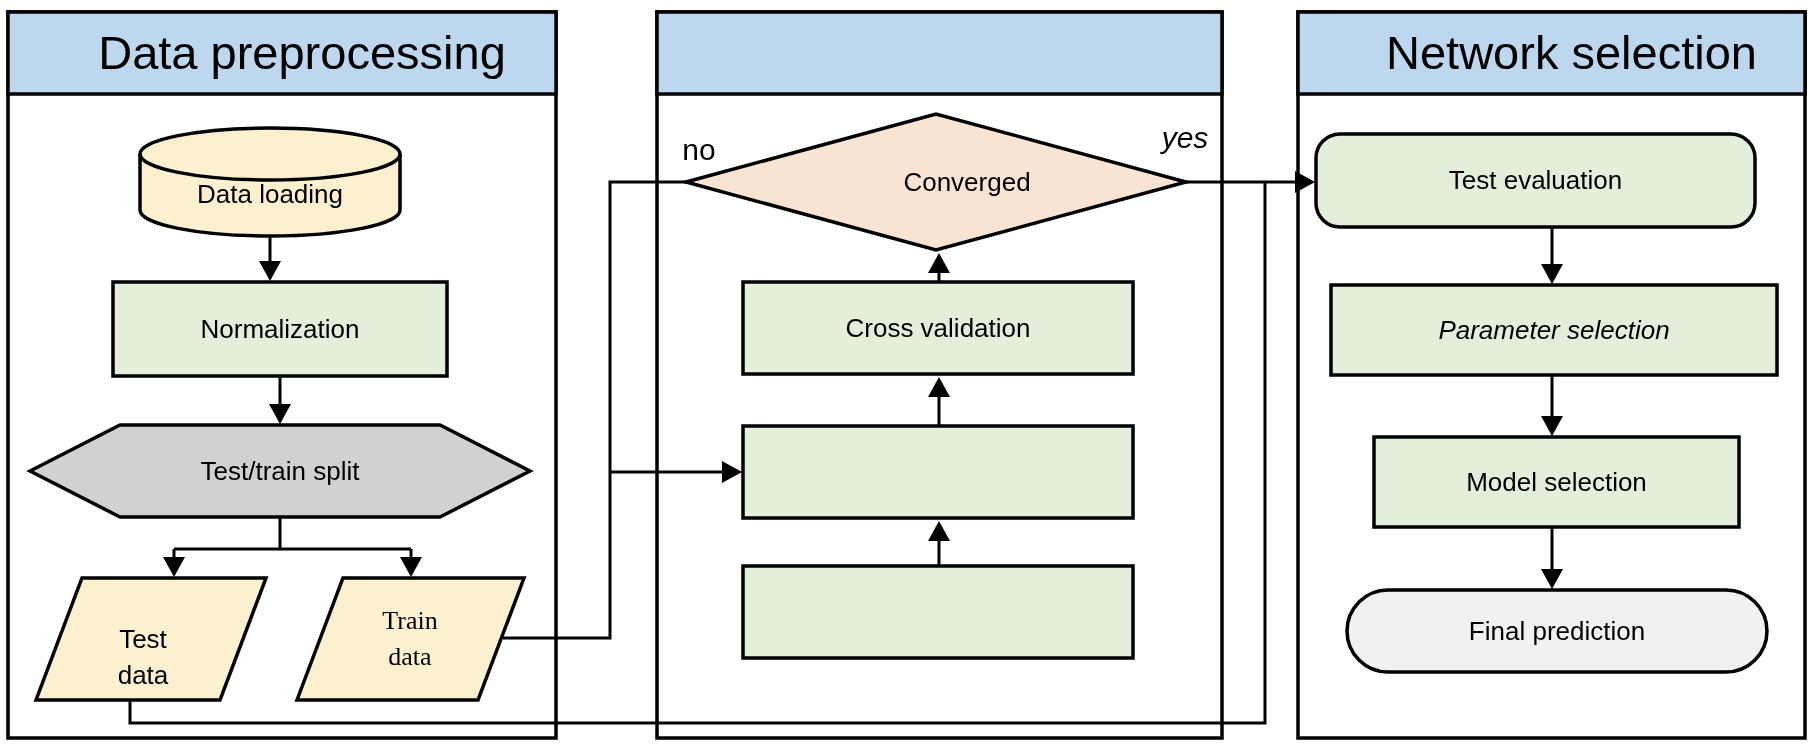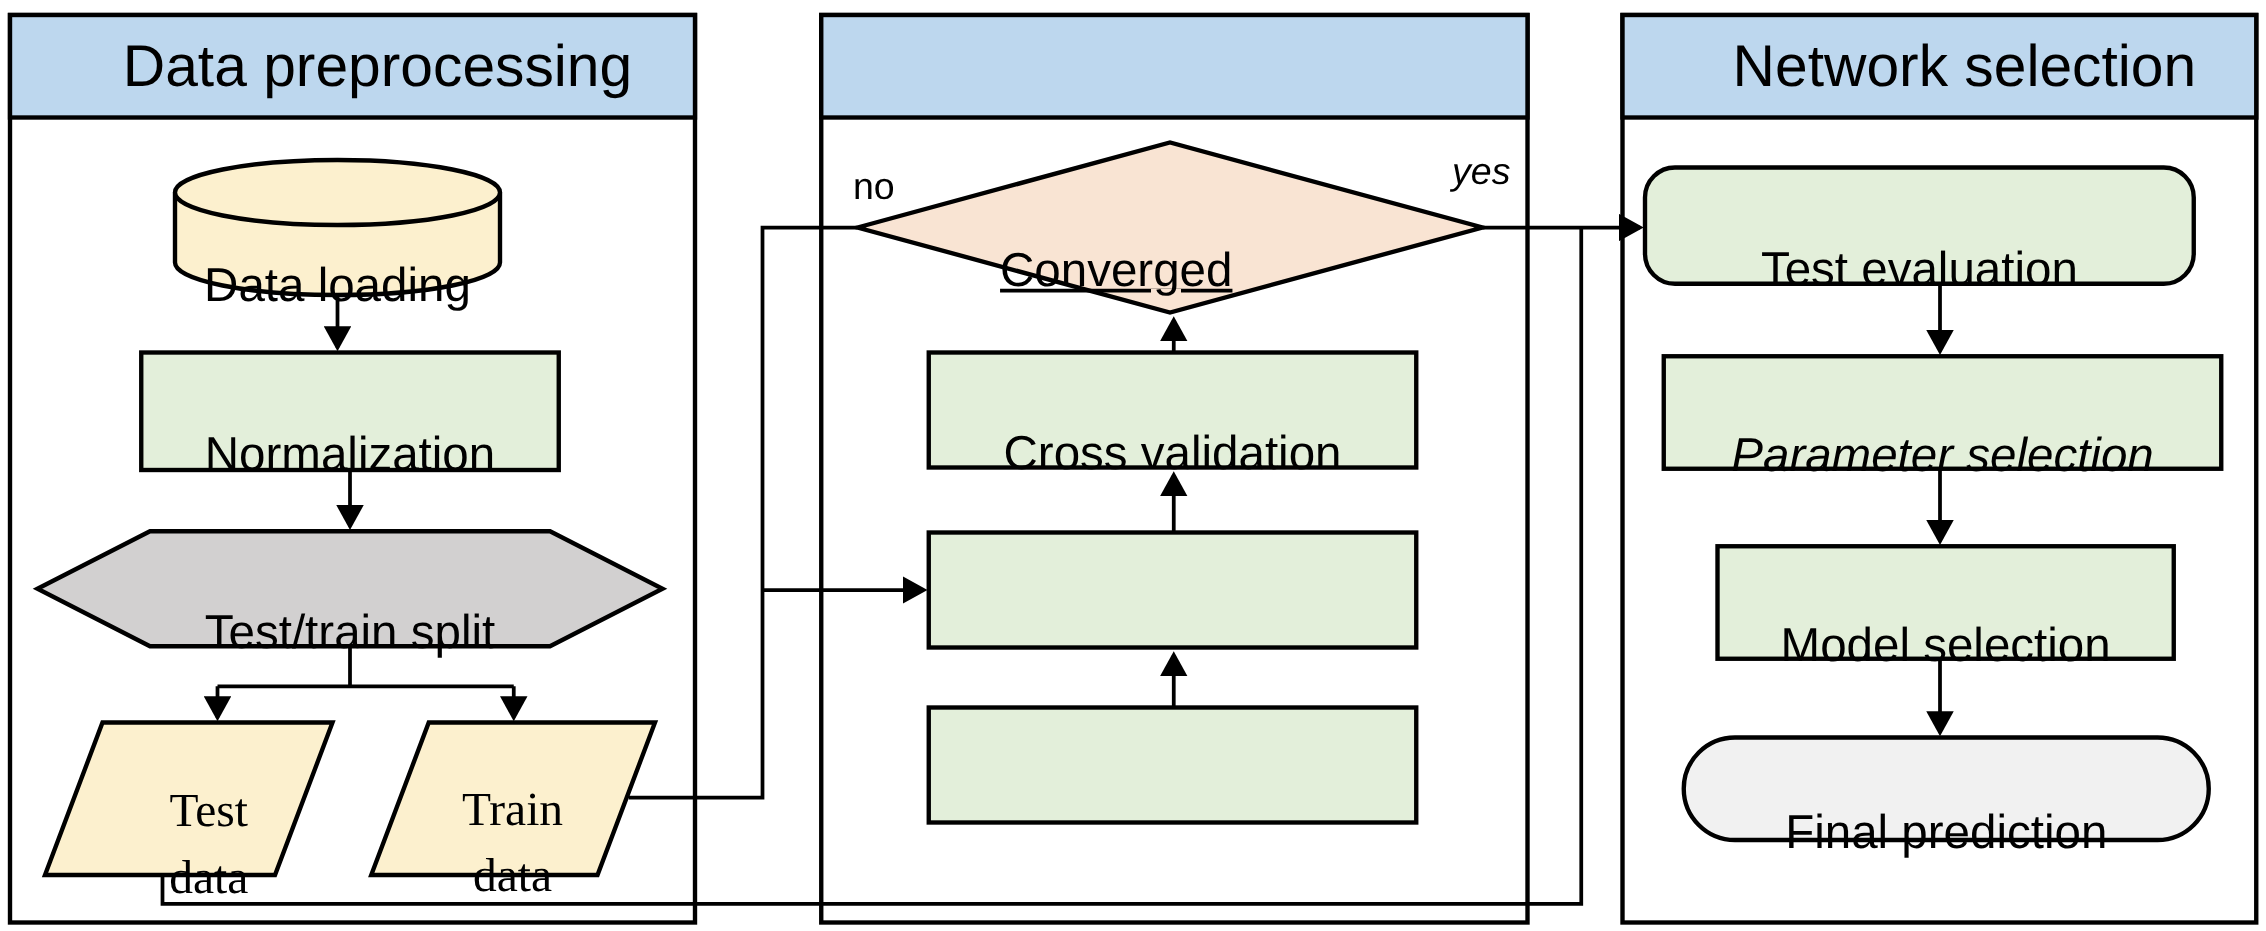--- a/index.html
+++ b/index.html
@@ -11,21 +11,21 @@
     overflow:hidden;
   }
   .stage svg{position:absolute;left:0;top:0;}
   .lbl{
     position:absolute;
     display:flex;align-items:center;justify-content:center;
     text-align:center;color:#000;
     line-height:1.4;white-space:pre-line;
     pointer-events:none;
   }
-  .shape-label{font-size:38px;margin-top:36px;}
+  .shape-label{font-size:26px;}
   .header-label{font-size:47px;padding-left:20px;}
   .edge-label{font-size:30px;line-height:1;}
 </style>
 </head>
 <body>
 
 <div class="stage">
 
   <svg width="1813" height="745" viewBox="0 0 1813 745">
     <defs>
@@ -78,26 +78,26 @@
     <rect x="1374" y="437" width="365" height="90" stroke="#000" stroke-width="3.5" fill="#E3EFDA"></rect>
     <rect x="1347" y="590" width="420" height="82" rx="41" stroke="#000" stroke-width="3.5" fill="#F1F1F1"></rect>
   </svg>
 
   <div class="lbl header-label" style="left:8px;top:12px;width:548px;height:82px;">Data preprocessing</div>
   <div class="lbl header-label" style="left:1298px;top:12px;width:507px;height:82px;">Network selection</div>
 
   <div class="lbl shape-label" style="left:140px;top:162px;width:260px;height:64px;">Data loading</div>
   <div class="lbl shape-label" style="left:113px;top:282px;width:334px;height:94px;">Normalization</div>
   <div class="lbl shape-label" style="left:30px;top:425px;width:500px;height:92px;">Test/train split</div>
-  <div class="lbl shape-label" style="left:72px;top:578px;width:190px;height:124px;font-family:Liberation Serif, serif;">Test
+  <div class="lbl shape-label" style="left:48px;top:578px;width:190px;height:158px;">Test
 data</div>
   <div class="lbl shape-label" style="left:315px;top:578px;width:190px;height:122px;font-family:Liberation Serif, serif;">Train
 data</div>
 
-  <div class="lbl shape-label" style="left:768px;top:152px;width:250px;height:60px;text-decoration:underline;">Converged</div>
+  <div class="lbl shape-label" style="left:842px;top:152px;width:250px;height:60px;">Converged</div>
   <div class="lbl edge-label" style="left:664px;top:122px;width:70px;height:56px;">no</div>
   <div class="lbl edge-label" style="left:1145px;top:110px;width:80px;height:56px;font-style:italic;">yes</div>
   <div class="lbl shape-label" style="left:743px;top:282px;width:390px;height:92px;">Cross validation</div>
 
   <div class="lbl shape-label" style="left:1316px;top:134px;width:439px;height:93px;">Test evaluation</div>
   <div class="lbl shape-label" style="left:1331px;top:285px;width:446px;height:90px;font-style:italic;">Parameter selection</div>
   <div class="lbl shape-label" style="left:1374px;top:437px;width:365px;height:90px;">Model selection</div>
   <div class="lbl shape-label" style="left:1347px;top:590px;width:420px;height:82px;">Final prediction</div>
 </div>
 

